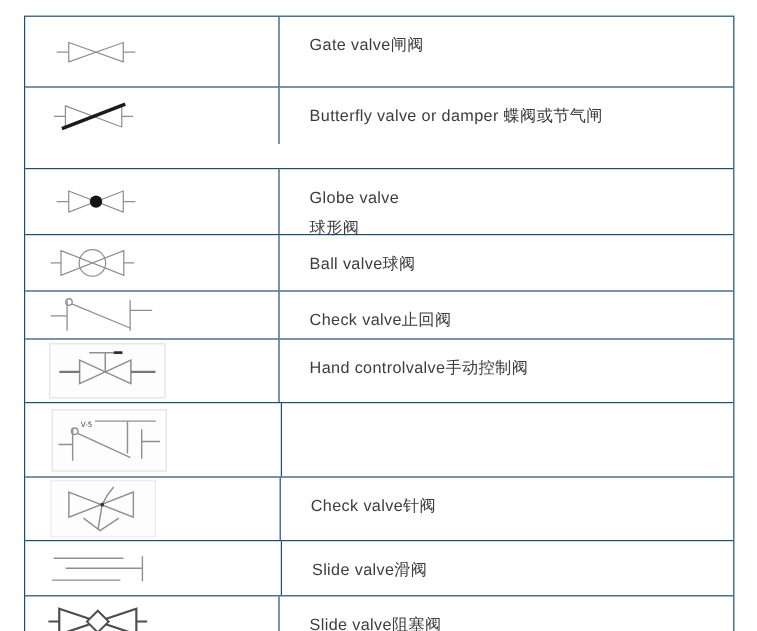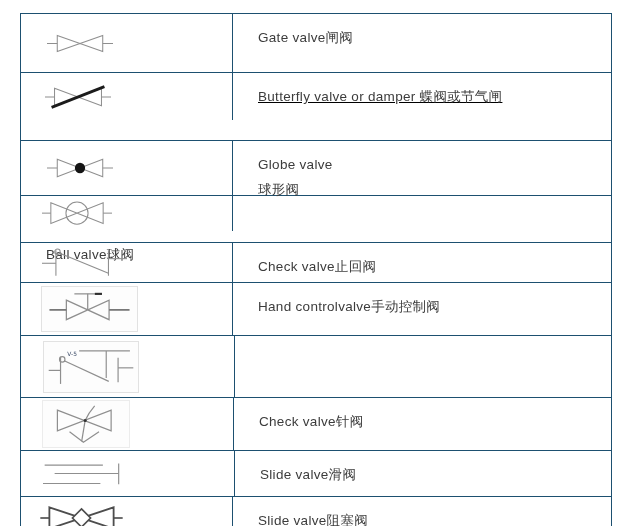--- a/index.html
+++ b/index.html
@@ -7,23 +7,23 @@
     position:relative;width:631px;height:526px;background:#fff;overflow:hidden;
     font-family:"Liberation Sans","DejaVu Sans",sans-serif;
   }
   .valve-table{
     position:absolute;left:20px;top:13px;width:592px;
     border:1.5px solid #1d5070;box-sizing:border-box;background:#fff;
   }
   .row{display:flex;box-sizing:border-box;}
   .row + .row{border-top:1.5px solid #1d5070;}
   .row:nth-child(1){height:58px;}
-  .row:nth-child(2){height:48px;text-decoration:underline;}
+  .row:nth-child(2){height:48px;}
   .row:nth-child(3){height:55px;margin-top:20px;}
-  .row:nth-child(4){height:47px;flex-direction:column;}
+  .row:nth-child(4){height:47px;}
   .row:nth-child(5){height:40px;}
   .row:nth-child(6){height:53px;}
   .row:nth-child(7){height:62px;}
   .row:nth-child(8){height:53px;}
   .row:nth-child(9){height:46px;justify-content:flex-end;}
   .row:nth-child(10){height:42px;}
   .cell{box-sizing:border-box;}
   .sym{
     width:212px;border-right:1.5px solid #1d5070;
     display:flex;align-items:center;padding-left:20px;flex:none;

